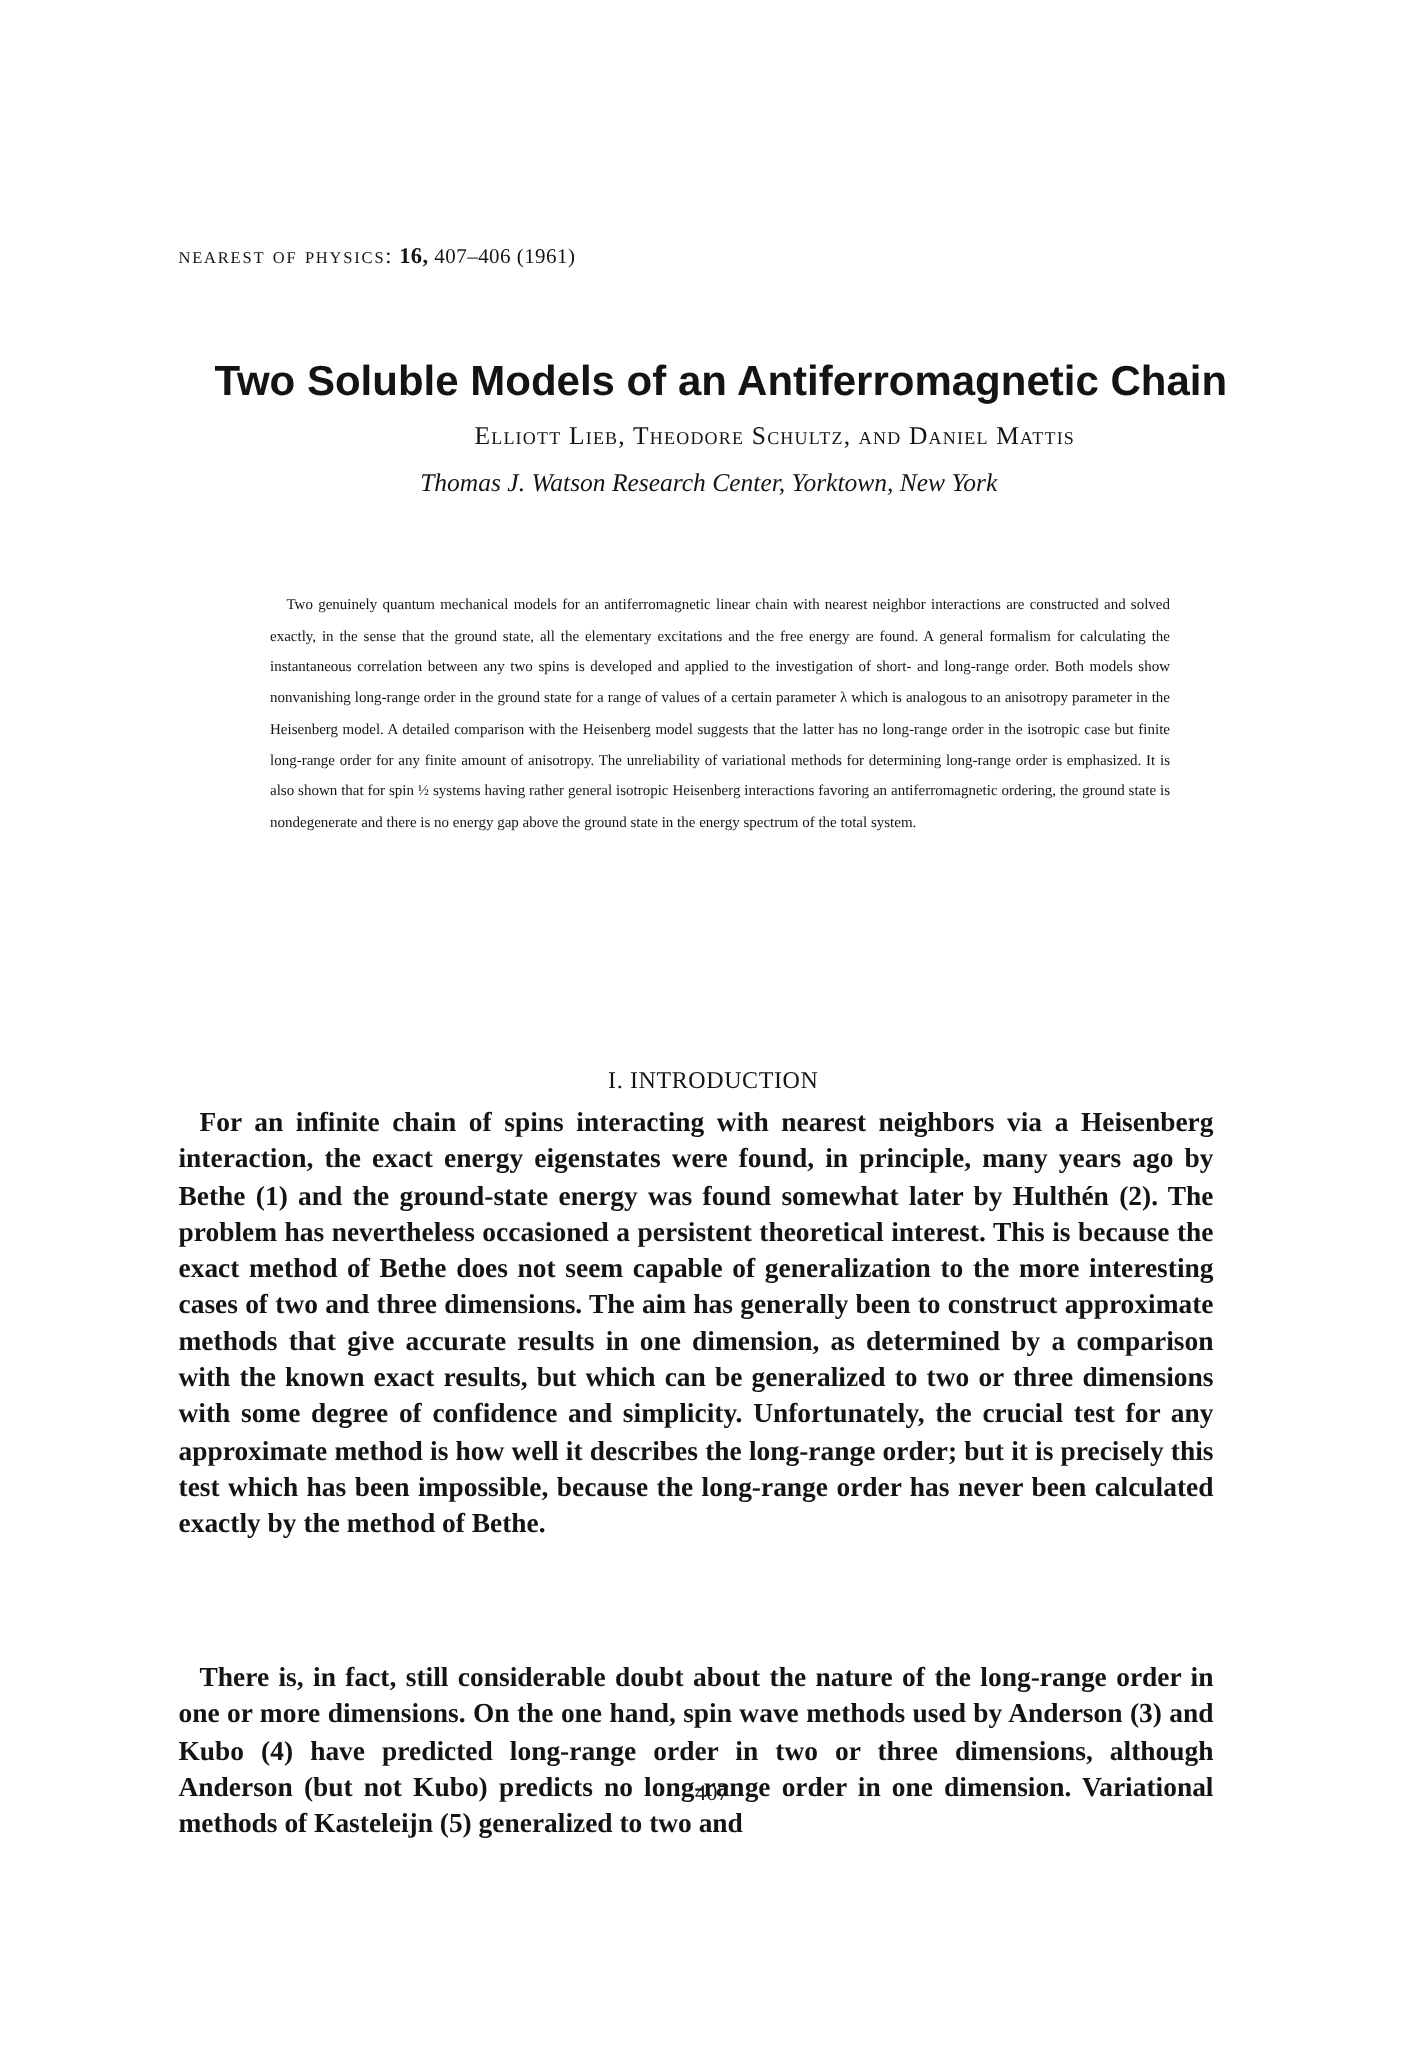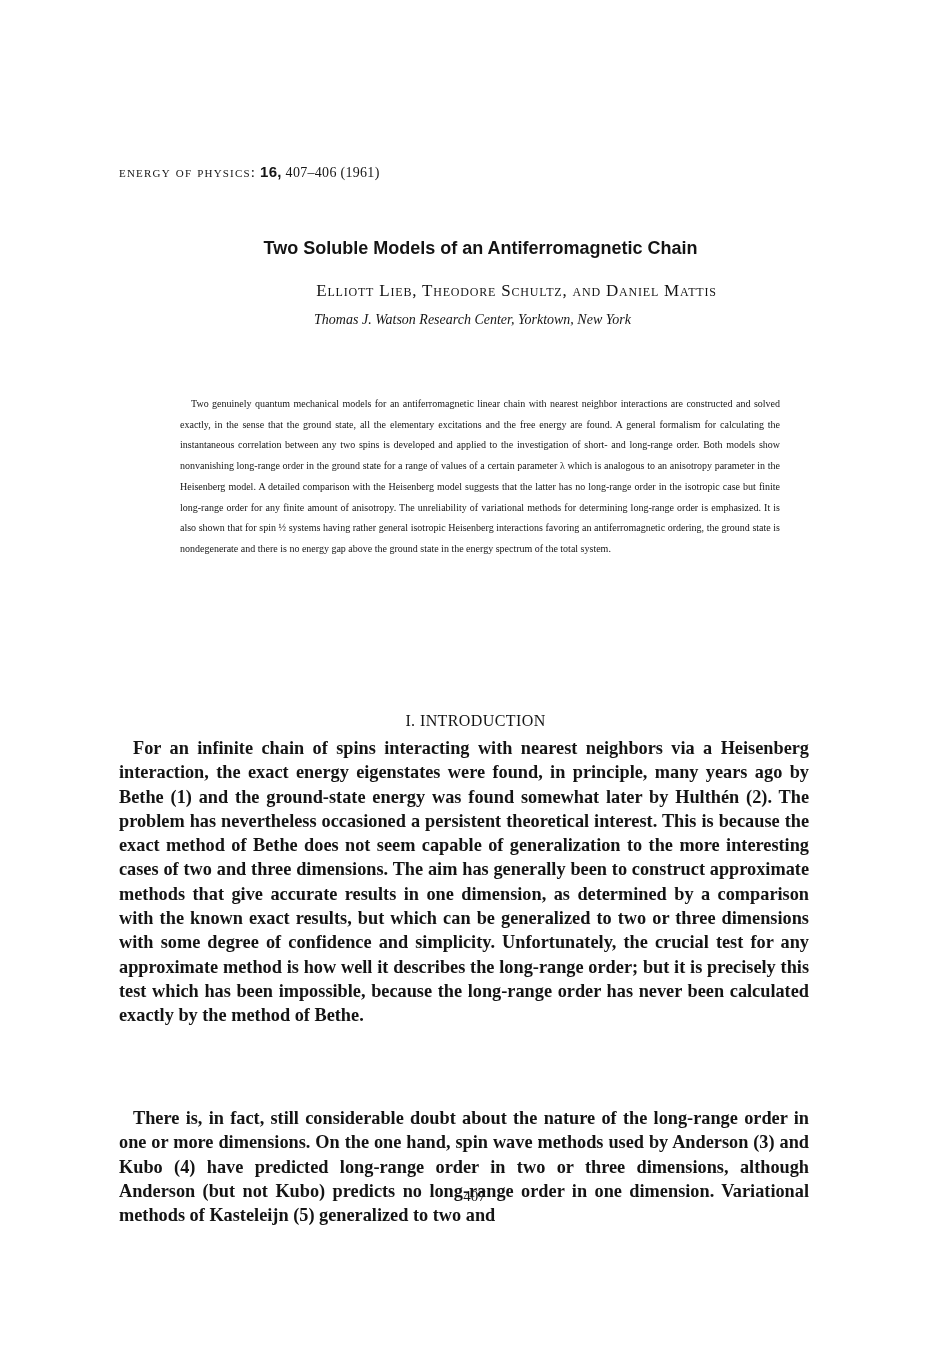--- a/index.html
+++ b/index.html
@@ -1,34 +1,34 @@
 <!DOCTYPE html>
 <html><head>
 <meta charset="utf-8">
 <style>
   html, body { margin: 0; padding: 0; background: #ffffff; }
   body { width: 937px; height: 1368px; position: relative; overflow: hidden; color: #141414; font-family: "Liberation Serif", "DejaVu Serif", serif; }
   .journal { position: absolute; left: 119px; top: 163px; font-size: 14px; letter-spacing: 0.3px; }
   .journal .sc { font-variant: small-caps; font-size: 15px; letter-spacing: 1.2px; }
-  .journal .vol { font-family: Liberation Sans, sans-serif; font-weight: bold; font-size: 15px; }
-  .title { position: absolute; left: 0; width: 937px; top: 238px; text-align: center; font-family: "Liberation Sans", "DejaVu Sans", sans-serif; font-weight: bold; font-size: 18px; padding-left: 24px; box-sizing: border-box; }
+  .journal .vol { font-family: Liberation Serif, serif; font-weight: bold; font-size: 15px; }
+  .title { position: absolute; left: 0; width: 937px; top: 238px; text-align: center; font-family: "Liberation Sans", "DejaVu Sans", sans-serif; font-weight: bold; font-size: 28px; padding-left: 24px; box-sizing: border-box; }
   .authors { position: absolute; left: 0; width: 937px; top: 281px; text-align: center; font-variant: small-caps; font-size: 17px; letter-spacing: 0.8px; padding-left: 8px; box-sizing: border-box; margin-left: 44px; }
-  .affil { position: absolute; left: 0; width: 937px; top: 312px; text-align: center; font-style: italic; font-size: 14px; padding-left: 8px; box-sizing: border-box; }
+  .affil { position: absolute; left: 0; width: 937px; top: 312px; text-align: center; font-style: italic; font-size: 17px; padding-left: 8px; box-sizing: border-box; }
   .abstract { position: absolute; left: 180px; width: 600px; top: 394px; font-size: 10px; line-height: 20.7px; text-align: justify; text-indent: 11px; }
   .section { position: absolute; left: 0; width: 937px; top: 712px; text-align: center; font-size: 16px; letter-spacing: 0.4px; padding-left: 14px; box-sizing: border-box; }
   .para { position: absolute; left: 119px; width: 690px; font-size: 18.3px; line-height: 24.3px; text-align: justify; text-indent: 14px; font-weight: bold; }
   .p1 { top: 736px; }
   .p2 { top: 1058px; margin-top: 48px; }
   .pagenum { position: absolute; left: 0; width: 937px; top: 1188px; text-align: center; font-size: 15px; padding-left: 12px; box-sizing: border-box; }
 </style>
 </head>
 <body>
 
 <div class="journal">
-  <span class="sc">energy of physics:</span>
+  <span class="sc">nearest of physics:</span>
   <span class="vol">16,</span>
   <span>407–406 (1961)</span>
 </div>
 
 <div class="title">Two Soluble Models of an Antiferromagnetic Chain</div>
 
 <div class="authors">Elliott Lieb, Theodore Schultz, and Daniel Mattis</div>
 
 <div class="affil">Thomas J. Watson Research Center, Yorktown, New York</div>
 

